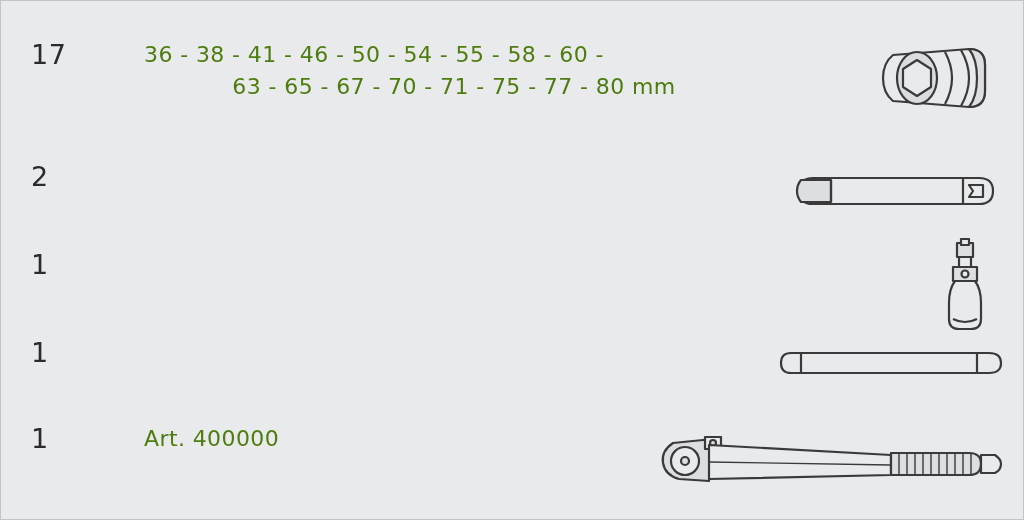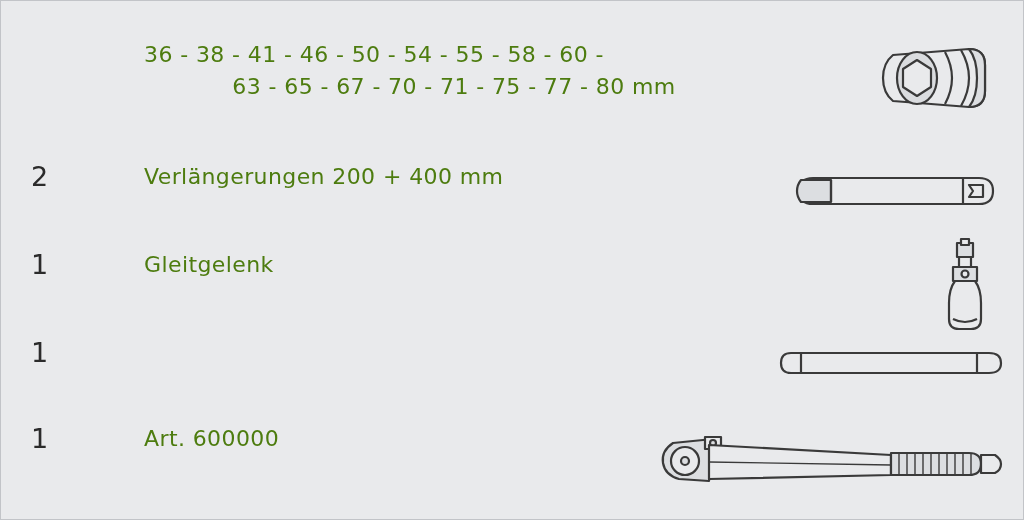--- a/index.html
+++ b/index.html
@@ -76,20 +76,21 @@
   .art-handle    { position: absolute; right: 18px; top: 6px; }
   .art-ratchet   { position: absolute; right: 14px; top: -10px; }
 </style>
 </head>
 <body>
 
 <div class="sheet">
   <div class="rows">
 
     <div class="row" id="row-1">
+      <div class="qty">17</div>
       <div class="desc">
         <span>36 - 38 - 41 - 46 - 50 - 54 - 55 - 58 - 60 -</span>
         <span class="line2">63 - 65 - 67 - 70 - 71 - 75 - 77 - 80 mm</span>
       </div>
       <div class="art">
         <div class="art-sockets">
           <svg width="130" height="90" viewBox="0 0 130 90">
             <g fill="#e9eaec" stroke="#3a3a3a" stroke-width="2.2" stroke-linejoin="round">
 
               <path d="M20 22 L96 16 Q112 16 112 32 L112 58 Q112 74 96 74 L20 68 Q10 60 10 45 Q10 30 20 22 Z"></path>
@@ -103,48 +104,40 @@
               <path d="M72 19 Q79 32 79 45 Q79 58 72 71" fill="none"></path>
               <path d="M88 17 Q96 31 96 45 Q96 59 88 73" fill="none"></path>
             </g>
           </svg>
         </div>
       </div>
     </div>
 
     <div class="row" id="row-2">
       <div class="qty">2</div>
-      <div class="desc">
-        <span>Verlängerungen 200 + 400 mm</span>
-        <span class="line2"></span>
-      </div>
       <div class="art">
         <div class="art-extension">
           <svg width="220" height="60" viewBox="0 0 220 60">
             <g fill="#e9eaec" stroke="#3a3a3a" stroke-width="2.2" stroke-linejoin="round">
 
               <path d="M26 17 L192 17 Q206 17 206 30 Q206 43 192 43 L26 43 Q12 43 12 30 Q12 17 26 17 Z"></path>
 
               <path d="M14 19 L44 19 L44 41 L14 41 Q10 36 10 30 Q10 24 14 19 Z" fill="#dcdee1"></path>
               <line x1="44" y1="19" x2="44" y2="41"></line>
 
               <line x1="176" y1="18" x2="176" y2="42"></line>
               <path d="M182 24 L196 24 L196 36 L182 36 L186 30 Z" fill="#e9eaec"></path>
             </g>
           </svg>
         </div>
       </div>
     </div>
 
     <div class="row" id="row-3">
       <div class="qty">1</div>
-      <div class="desc">
-        <span>Gleitgelenk</span>
-        <span class="line2"></span>
-      </div>
       <div class="art">
         <div class="art-joint">
           <svg width="60" height="110" viewBox="0 0 60 110">
             <g fill="#e9eaec" stroke="#3a3a3a" stroke-width="2.2" stroke-linejoin="round">
 
               <path d="M22 10 L38 10 L38 24 L22 24 Z" fill="#dcdee1"></path>
               <path d="M26 6 L34 6 L34 12 L26 12 Z"></path>
 
               <path d="M24 24 L36 24 L36 34 L24 34 Z"></path>
 
@@ -171,21 +164,21 @@
               <line x1="200" y1="11" x2="200" y2="29"></line>
             </g>
           </svg>
         </div>
       </div>
     </div>
 
     <div class="row" id="row-5">
       <div class="qty">1</div>
       <div class="desc">
-        <span>Art. 600000</span>
+        <span>Art. 400000</span>
         <span class="line2"></span>
       </div>
       <div class="art">
         <div class="art-ratchet">
           <svg width="360" height="90" viewBox="0 0 360 90">
             <g fill="#e9eaec" stroke="#3a3a3a" stroke-width="2.2" stroke-linejoin="round">
 
               <path d="M22 30 Q10 38 12 50 Q14 62 28 66 L58 68 L62 26 Z" fill="#dcdee1"></path>
               <circle cx="34" cy="48" r="14" fill="#e9eaec"></circle>
               <circle cx="34" cy="48" r="4" fill="#dcdee1"></circle>

